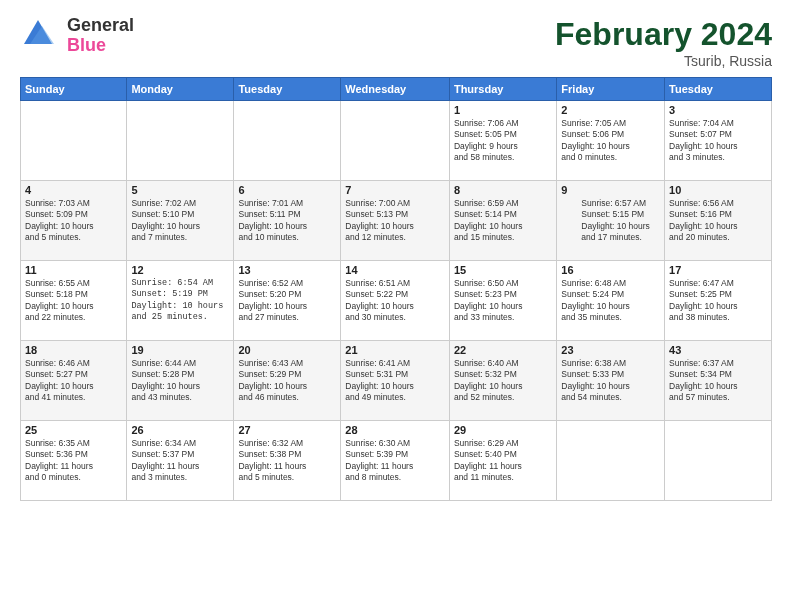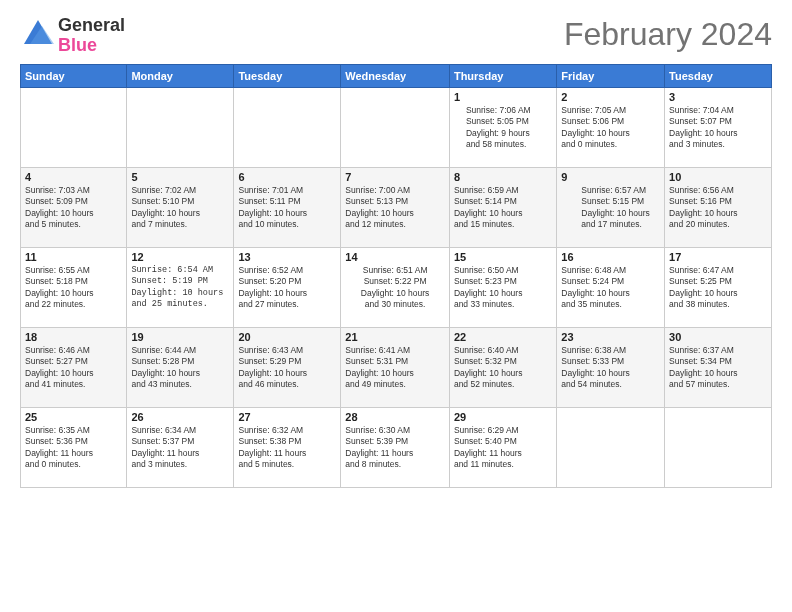--- a/index.html
+++ b/index.html
@@ -17,20 +17,21 @@
     }
     .header {
       display: flex;
       justify-content: space-between;
       align-items: flex-start;
       margin-bottom: 8px;
     }
     .logo {
       display: flex;
       align-items: center;
+      gap: 9px;
     }
     .logo-text {
       display: flex;
       flex-direction: column;
       line-height: 1.1;
     }
     .logo-general {
       font-size: 18px;
       font-weight: bold;
       color: #333;
@@ -41,22 +42,22 @@
       color: #ec4899;
     }
     .logo-icon {
       margin-right: 2px;
     }
     .title-section {
       text-align: right;
     }
     .title-month {
       font-size: 32px;
-      font-weight: normal;
-      color: #737373;
+      font-weight: bold;
+      color: #14532d;
     }
     .title-location {
       font-size: 14px;
       color: #555;
     }
     .calendar {
       width: 100%;
       border-collapse: collapse;
       font-size: 9.5px;
     }
@@ -110,20 +111,21 @@
           <polygon points="22,10 34,28 10,28" fill="#5a9be5" opacity="0.5"></polygon>
         </svg>
       </div>
       <div class="logo-text">
         <span class="logo-general">General</span>
         <span class="logo-blue">Blue</span>
       </div>
     </div>
     <div class="title-section">
       <div class="title-month">February 2024</div>
+      <div class="title-location">Tsurib, Russia</div>
     </div>
   </div>
 
   <table class="calendar">
     <thead>
       <tr>
       <th>Sunday</th>
           <th>Monday</th>
           <th>Tuesday</th>
           <th>Wednesday</th>
@@ -133,21 +135,21 @@
         </tr>
     </thead>
     <tbody id="calendar-body">
     <tr>
           <td class="empty-cell"></td>
           <td class="empty-cell"></td>
           <td class="empty-cell"></td>
           <td class="empty-cell"></td>
           <td>
             <span class="day-num">1</span>
-            <div class="day-detail" style="white-space: pre-line; margin-left: 12px;">Sunrise: 7:06 AM
+            <div class="day-detail" style="white-space: pre-line;">Sunrise: 7:06 AM
 Sunset: 5:05 PM
 Daylight: 9 hours
 and 58 minutes.</div>
           </td>
           <td>
             <span class="day-num">2</span>
             <div class="day-detail" style="white-space: pre-line;">Sunrise: 7:05 AM
 Sunset: 5:06 PM
 Daylight: 10 hours
 and 0 minutes.</div>
@@ -228,21 +230,21 @@
           </td>
           <td>
             <span class="day-num">13</span>
             <div class="day-detail" style="white-space: pre-line;">Sunrise: 6:52 AM
 Sunset: 5:20 PM
 Daylight: 10 hours
 and 27 minutes.</div>
           </td>
           <td>
             <span class="day-num">14</span>
-            <div class="day-detail" style="white-space: pre-line; text-align: center;">Sunrise: 6:51 AM
+            <div class="day-detail" style="white-space: pre-line;">Sunrise: 6:51 AM
 Sunset: 5:22 PM
 Daylight: 10 hours
 and 30 minutes.</div>
           </td>
           <td>
             <span class="day-num">15</span>
             <div class="day-detail" style="white-space: pre-line;">Sunrise: 6:50 AM
 Sunset: 5:23 PM
 Daylight: 10 hours
 and 33 minutes.</div>
@@ -299,21 +301,21 @@
 and 52 minutes.</div>
           </td>
           <td>
             <span class="day-num">23</span>
             <div class="day-detail" style="white-space: pre-line;">Sunrise: 6:38 AM
 Sunset: 5:33 PM
 Daylight: 10 hours
 and 54 minutes.</div>
           </td>
           <td>
-            <span class="day-num">30</span>
+            <span class="day-num">43</span>
             <div class="day-detail" style="white-space: pre-line;">Sunrise: 6:37 AM
 Sunset: 5:34 PM
 Daylight: 10 hours
 and 57 minutes.</div>
           </td>
         </tr>
         <tr>
           <td>
             <span class="day-num">25</span>
             <div class="day-detail" style="white-space: pre-line;">Sunrise: 6:35 AM

